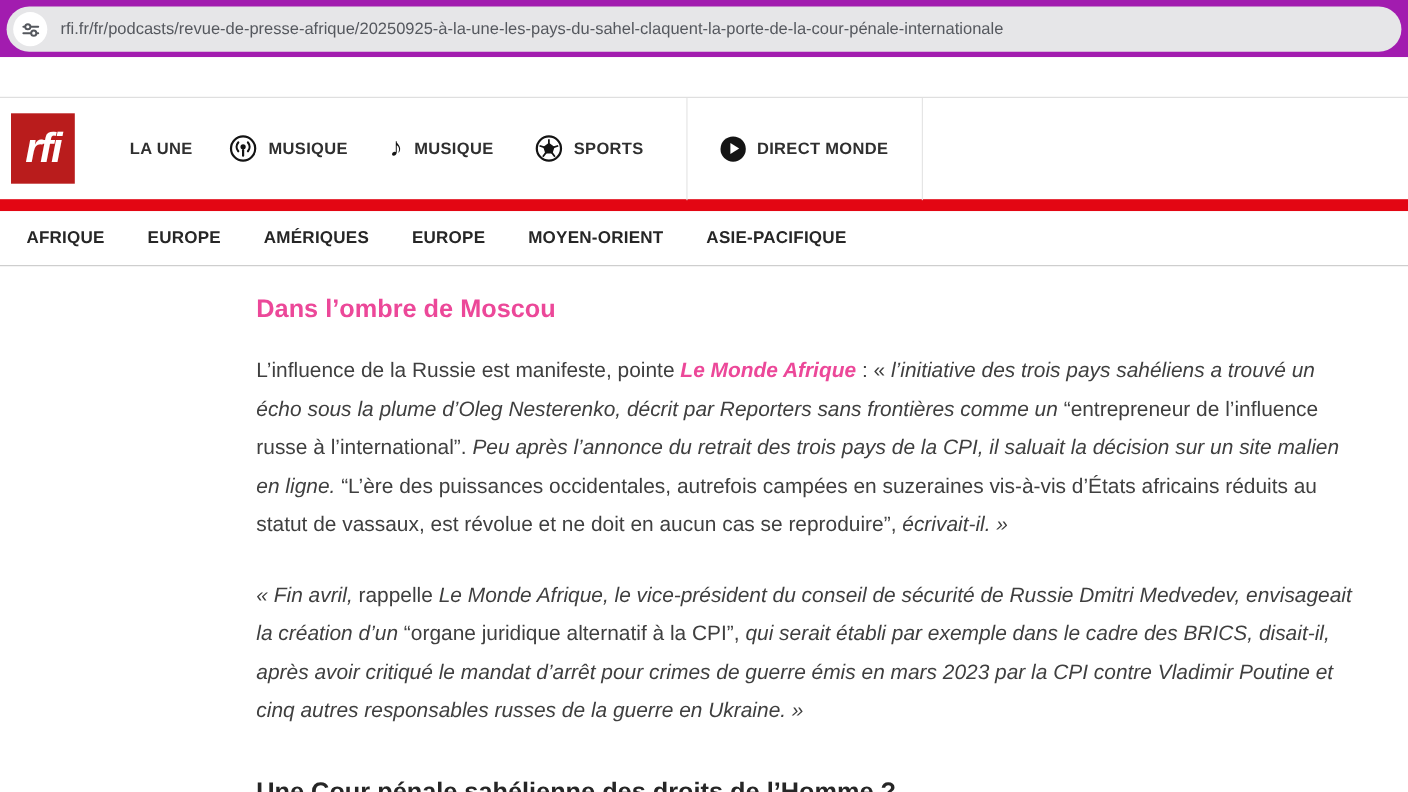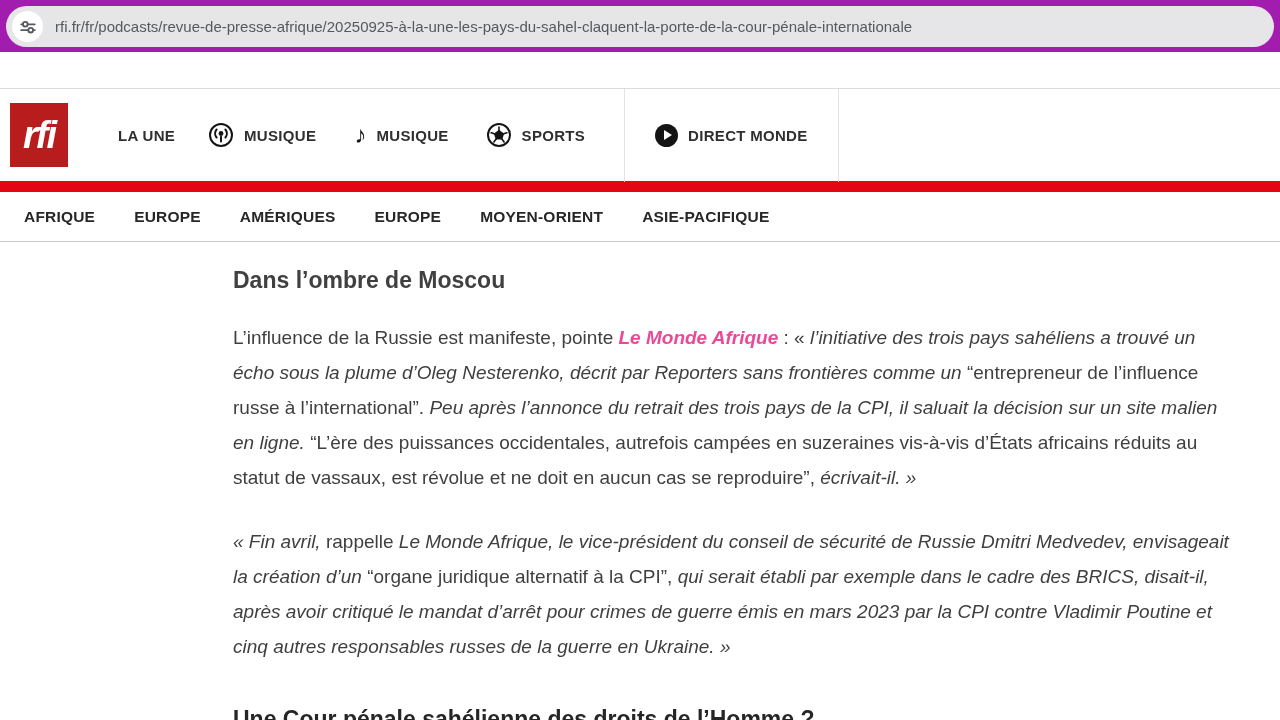--- a/index.html
+++ b/index.html
@@ -40,21 +40,21 @@
   .red-band { height:11px; background:#e30613; }
 
   
   .subnav { height:50px; background:#fff; border-bottom:1px solid #c9c9c9;
             display:flex; align-items:center; gap:39px; padding-left:24px; }
   .subnav-item { font-size:15.5px; font-weight:600; color:#262626; letter-spacing:.2px;
                  cursor:pointer; white-space:nowrap; }
 
   
   .article { width:1005px; margin-left:233px; padding-top:23px; color:#3f3f3f; }
-  .section-title { font-size:23px; line-height:30px; font-weight:bold; color:#404040; }
+  .section-title { font-size:23px; line-height:30px; font-weight:bold; color:#ec4899; }
   .article p { margin-top:25px; font-size:19px; line-height:35px; }
   .article p.p2 { margin-top:29px; }
   .seg-italic { font-style:italic; }
   .seg-media { font-style:italic; font-weight:bold; color:#ec4899; cursor:pointer; }
   .next-title { margin-top:40px; font-size:23px; line-height:30px; font-weight:bold; color:#262626; }
 </style>
 </head>
 <body>
 
 <div class="browser-bar">

